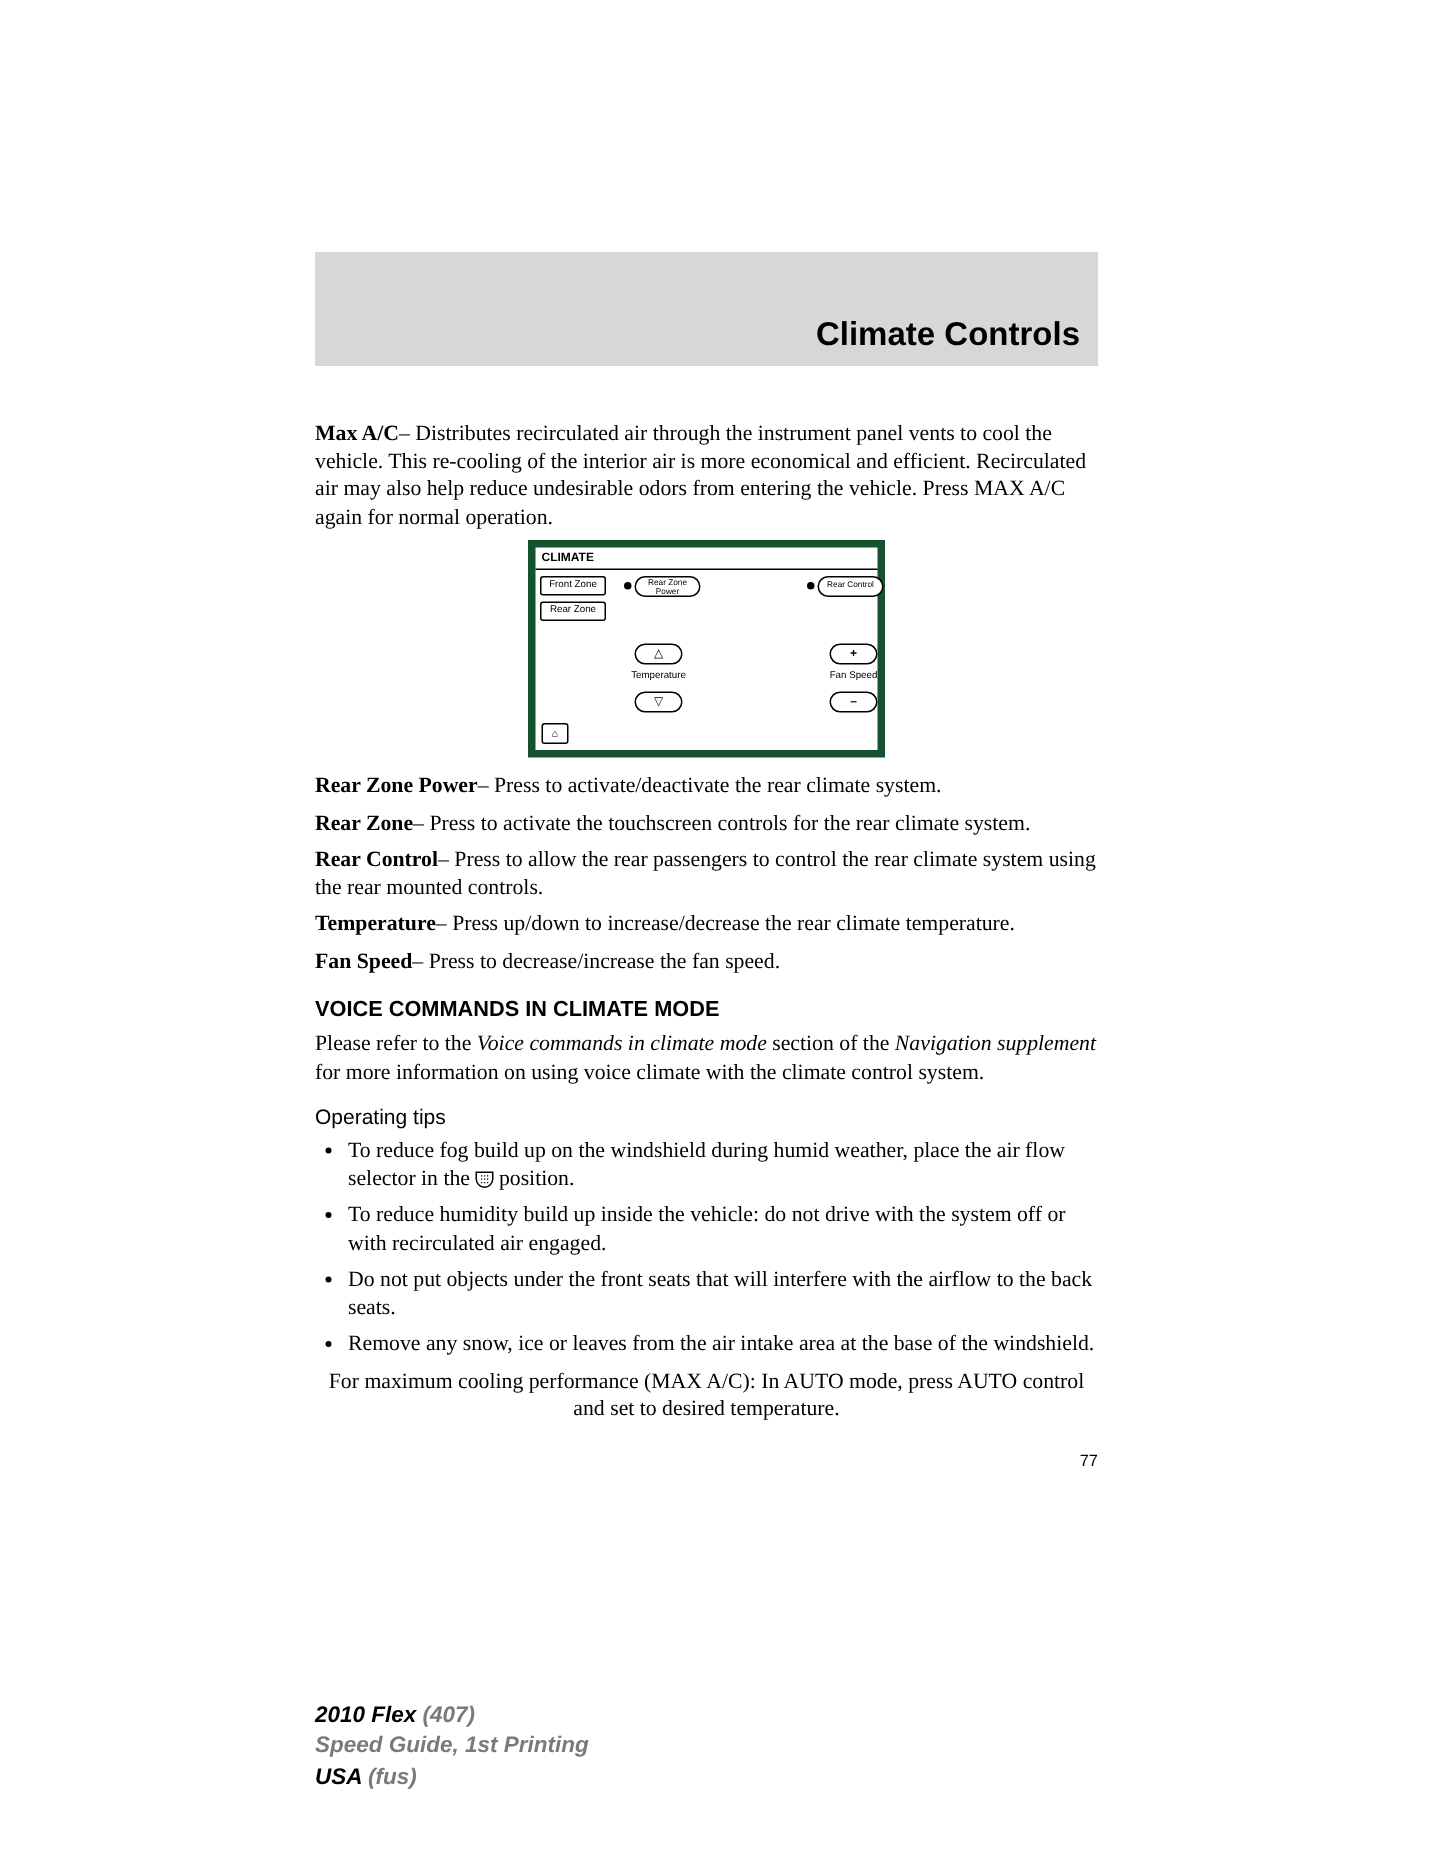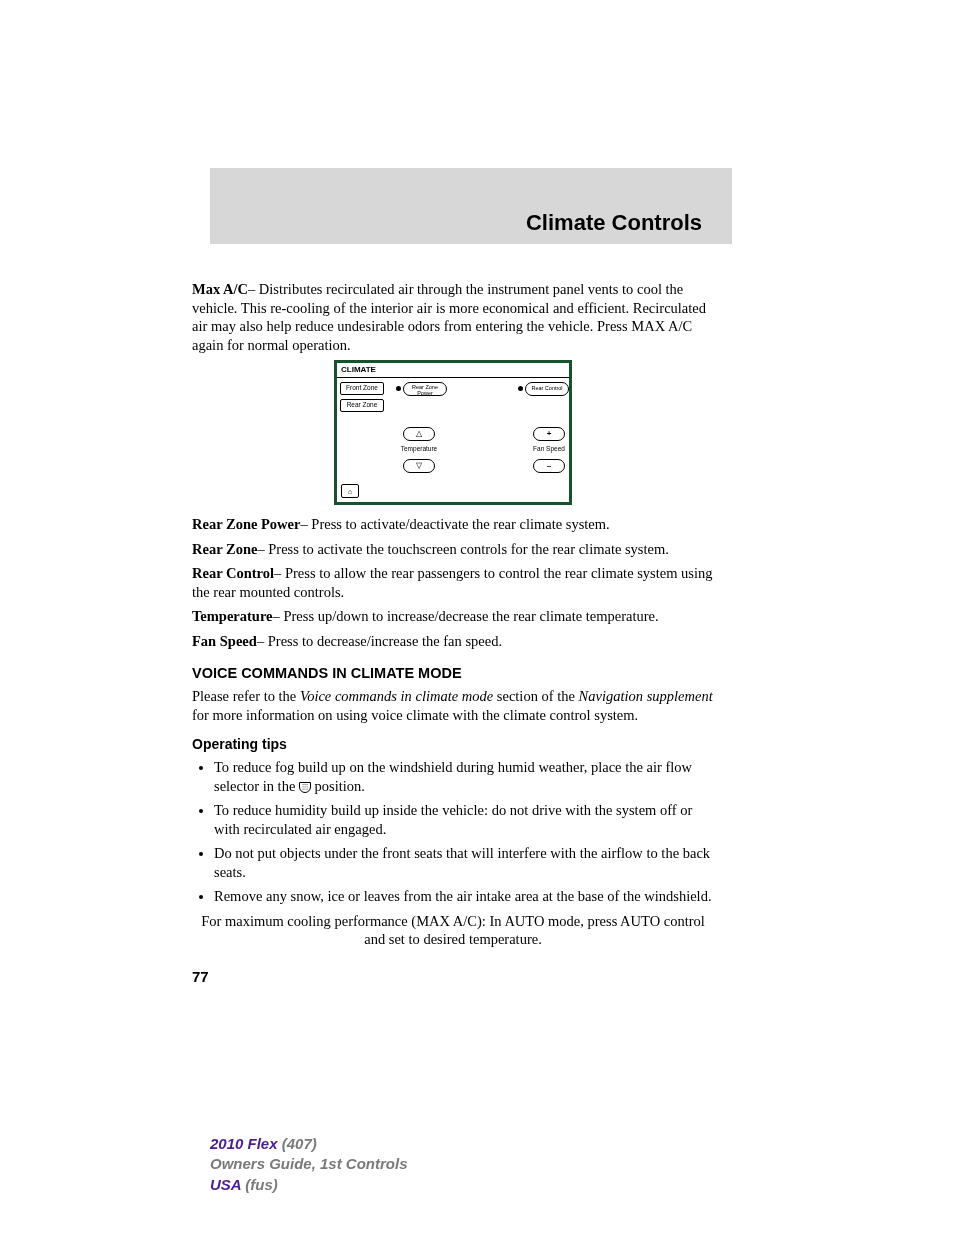--- a/index.html
+++ b/index.html
@@ -1,33 +1,33 @@
 <!DOCTYPE html>
 <html><head>
 <meta charset="utf-8">
 <style>
   * { box-sizing: border-box; margin: 0; padding: 0; }
   html, body { width: 954px; height: 1235px; background: #fff; font-family: Georgia, 'Times New Roman', serif; color: #000; }
   .page { position: relative; width: 954px; height: 1235px; }
   .gray-band { position: absolute; left: 210px; top: 168px; width: 522px; height: 76px; background: #d7d7d7; }
-  .content { position: absolute; left: 192px; top: 168px; width: 522px; }
+  .content { position: absolute; left: 210px; top: 168px; width: 522px; }
   .section-title { font-family: Arial, Helvetica, sans-serif; font-weight: bold; font-size: 22px; text-align: right; padding: 42px 12px 8px 0; }
   .body { padding-top: 36px; font-size: 14.5px; line-height: 1.28; }
   .para { margin-bottom: 6px; }
   .bold { font-weight: bold; }
   .section-head { font-family: Arial, Helvetica, sans-serif; font-weight: bold; font-size: 14.5px; margin-top: 14px; margin-bottom: 4px; }
-  .subhead { font-family: Arial, Helvetica, sans-serif; font-weight: bold; font-size: 14px; margin-top: 12px; margin-bottom: 4px; }
+  .subhead { font-family: Arial, Helvetica, sans-serif; font-weight: normal; font-size: 14px; margin-top: 12px; margin-bottom: 4px; }
   ul { list-style: disc; padding-left: 22px; }
   li { margin-bottom: 6px; }
   .italic { font-style: italic; }
-  .pagenum { font-family: Arial, Helvetica, sans-serif; font-weight: bold; font-size: 15px; margin-top: 18px; }
+  .pagenum { font-family: Arial, Helvetica, sans-serif; font-weight: normal; font-size: 11px; text-align: right; margin-top: 18px; }
   .footer { position: absolute; left: 210px; top: 1134px; font-family: Arial, Helvetica, sans-serif; font-weight: bold; font-style: italic; font-size: 15px; color: #7a7a7a; line-height: 1.35; }
-  .footer .dark { color: #4c1d95; }
+  .footer .dark { color: #000000; }
   .diagram-wrap { width: 238px; margin: 6px auto 10px auto; }
-  .diagram { border: 3px solid #14532d; width: 238px; height: 145px; position: relative; font-family: Arial, Helvetica, sans-serif; font-size: 7px; background: #fff; }
+  .diagram { border: 5px solid #14532d; width: 238px; height: 145px; position: relative; font-family: Arial, Helvetica, sans-serif; font-size: 7px; background: #fff; }
   .d-title { position: absolute; left: 4px; top: 2px; font-weight: bold; font-size: 8px; }
   .d-line { position: absolute; left: 0; top: 14px; width: 100%; height: 1px; border-top: 1px solid #000; }
   .d-tab { position: absolute; border: 1px solid #000; border-radius: 2px; font-size: 6.5px; text-align: center; padding: 1px 0; background: #fff; }
   .d-label { position: absolute; font-size: 6.5px; text-align: center; }
   .d-btn { position: absolute; border: 1px solid #000; border-radius: 8px; background: #fff; text-align: center; font-size: 8px; line-height: 12px; }
   .d-bullet { position: absolute; width: 5px; height: 5px; border-radius: 50%; background: #000; }
   .d-home { position: absolute; border: 1px solid #000; border-radius: 2px; width: 18px; height: 14px; left: 4px; bottom: 4px; font-size: 7px; text-align: center; line-height: 13px; }
   .arrow-up::before { content: "△"; }
   .arrow-dn::before { content: "▽"; }
   .defrost-icon { display: inline-block; border: 1px solid #000; border-radius: 0 0 6px 6px; font-size: 8px; line-height: 9px; padding: 0 2px; vertical-align: middle; }
@@ -104,16 +104,16 @@
       </ul>
 
       <p class="para" style="margin-top:6px;text-align:center;">For maximum cooling performance (MAX A/C): In AUTO mode, press AUTO control and set to desired temperature.</p>
 
       <div class="pagenum">77</div>
     </div>
   </div>
 
   <div class="footer">
     <div><span class="dark">2010 Flex </span><span>(407)</span></div>
-    <div>Owners Guide, 1st Controls</div>
+    <div>Speed Guide, 1st Printing</div>
     <div><span class="dark">USA </span><span>(fus)</span></div>
   </div>
 </div>
 
 </body></html>

